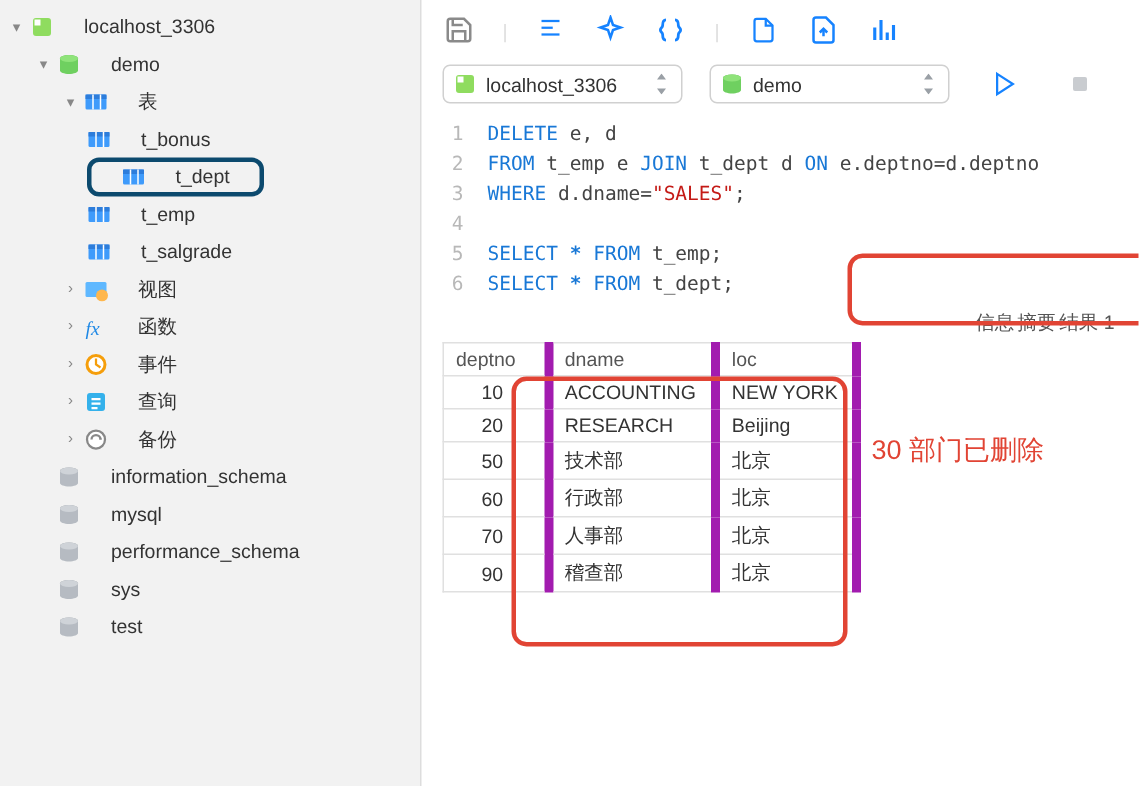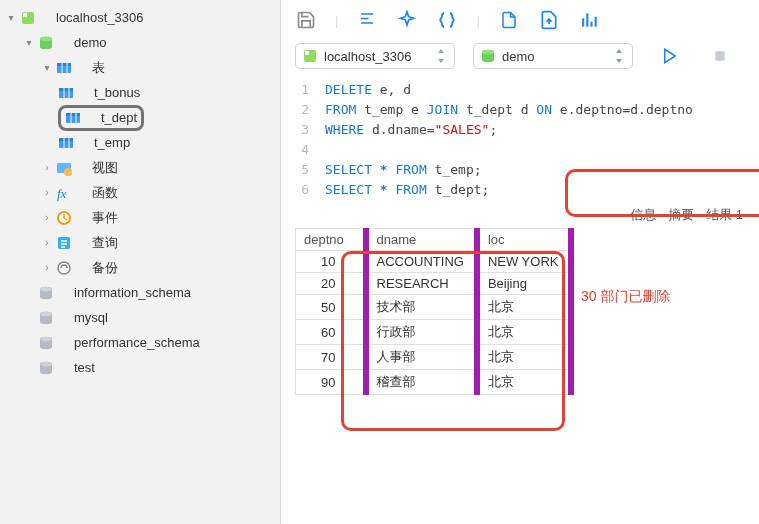--- a/index.html
+++ b/index.html
@@ -9,21 +9,21 @@
 .sidebar { width: 280px; background: #f2f2f2; height: 100%; padding: 5px 0 0 0; }
 .tree { list-style: none; }
 .tree .row { display: flex; align-items: center; padding: 3px 4px 3px 4px; height: 25px; cursor: default; }
 .tree .icon { width: 16px; height: 16px; display: inline-flex; align-items: center; justify-content: center; margin-right: 20px; }
 .tree .chev { width: 14px; text-align: center; color: #888; font-size: 10px; margin-right: 2px; }
 .tree .indent0 { padding-left: 4px; }
 .tree .indent1 { padding-left: 22px; }
 .tree .indent2 { padding-left: 40px; }
 .tree .indent3 { padding-left: 58px; }
 .tree .label { white-space: nowrap; }
-.highlight-box { border: 3px solid #737373; border-radius: 8px; padding: 0 4px; display: inline-flex; align-items: center; height: 26px; }
+.highlight-box { border: 3px solid #0c4a6e; border-radius: 8px; padding: 0 20px; display: inline-flex; align-items: center; height: 26px; }
 
 .main { flex: 1; display: flex; flex-direction: column; border-left: 1px solid #ddd; background: #fff; position: relative; }
 .toolbar { display: flex; align-items: center; gap: 18px; padding: 6px 14px 4px 14px; height: 38px; }
 .tbtn { width: 22px; height: 22px; display: inline-flex; align-items: center; justify-content: center; color: #6a6a6a; }
 .tbtn.blue { color: #1683ff; }
 
 .selectors { display: flex; align-items: center; gap: 18px; padding: 4px 14px 6px 14px; height: 38px; }
 .select { flex: 0 0 auto; display: flex; align-items: center; gap: 6px; border: 1px solid #d0d0d0; border-radius: 5px; padding: 3px 8px 3px 6px; background: #fff; min-width: 160px; height: 26px; }
 .select .caret { margin-left: auto; color: #9aa0a6; }
 .run-btn { color: #1683ff; width: 26px; height: 26px; display: inline-flex; align-items: center; justify-content: center; margin-left: 6px; }
@@ -33,32 +33,32 @@
 .gutter div { height: 20px; }
 .code { flex: 1; white-space: pre; position: relative; padding-left: 4px; }
 .code .line { height: 20px; }
 .kw { color: #1978d6; font-weight: 400; }
 .op { color: #1978d6; font-weight: 600; }
 .str { color: #c41a16; }
 .norm { color: #444; }
 
 .code-highlight { position: absolute; left: 284px; top: 169px; width: 290px; height: 48px; border: 3px solid #e14434; border-radius: 10px; z-index: 5; pointer-events: none; }
 
-.tabs { display: flex; justify-content: flex-end; gap: 12px; padding: 6px 16px 4px 0; font-size: 13px; color: #555; }
+.tabs { display: flex; justify-content: flex-end; gap: 2px; padding: 6px 16px 4px 0; font-size: 13px; color: #555; }
 .tabs span { cursor: default; }
 
 .result { flex: 1; overflow: auto; font-size: 13px; position: relative; }
 .result table { border-collapse: collapse; width: auto; margin-left: 14px; }
 .result th, .result td { border-right: 6px solid #a21caf; border-bottom: 1px solid #e0e0e0; padding: 3px 10px 3px 8px; text-align: left; font-weight: 400; height: 22px; }
 .result th { border-top: 1px solid #e0e0e0; color: #555; }
 .result td.num { text-align: center; padding-right: 10px; }
 .result th:first-child, .result td:first-child { border-left: 1px solid #e0e0e0; }
 
 .table-highlight { position: absolute; border: 3px solid #e14434; border-radius: 10px; pointer-events: none; z-index: 6; }
-.annotation { position: absolute; color: #e14434; font-size: 14px; z-index: 7; }
+.annotation { position: absolute; color: #e14434; font-size: 18px; z-index: 7; }
 
 svg { display: block; }
 </style>
 </head>
 <body>
 
 <div class="sidebar">
   <ul class="tree">
     <li class="row indent0">
       <span class="chev">▾</span>
@@ -123,20 +123,31 @@
           <span class="icon">
             <svg width="16" height="16">
               <rect x="1" y="3" width="14" height="10" rx="1" fill="#3f9bfb"></rect>
               <rect x="1" y="3" width="14" height="3" fill="#2d7ddb"></rect>
               <line x1="6" y1="3" x2="6" y2="13" stroke="#fff" stroke-width="1"></line>
               <line x1="11" y1="3" x2="11" y2="13" stroke="#fff" stroke-width="1"></line>
             </svg>
           </span>
           <span class="label">t_emp</span>
         </div>
+        <div class="row indent3">
+          <span class="icon">
+            <svg width="16" height="16">
+              <rect x="1" y="3" width="14" height="10" rx="1" fill="#3f9bfb"></rect>
+              <rect x="1" y="3" width="14" height="3" fill="#2d7ddb"></rect>
+              <line x1="6" y1="3" x2="6" y2="13" stroke="#fff" stroke-width="1"></line>
+              <line x1="11" y1="3" x2="11" y2="13" stroke="#fff" stroke-width="1"></line>
+            </svg>
+          </span>
+          <span class="label">t_salgrade</span>
+        </div>
       </li>
 
     <li id="tree-groups">
         <div class="row indent2">
           <span class="chev">›</span>
           <span class="icon">
             <svg width="16" height="16">
               <rect x="1" y="3" width="14" height="10" rx="1" fill="#5fb8ff"></rect>
               <circle cx="12" cy="12" r="4" fill="#ffb74d"></circle>
             </svg>
@@ -211,20 +222,31 @@
         <div class="row indent1">
           <span class="chev" style="visibility:hidden">›</span>
           <span class="icon">
             <svg width="16" height="16">
               <ellipse cx="8" cy="4" rx="6" ry="2.3" fill="#9aa0a6"></ellipse>
               <path d="M2 4v8c0 1.3 2.7 2.3 6 2.3s6-1 6-2.3V4" fill="#b6bbc2"></path>
               <ellipse cx="8" cy="4" rx="6" ry="2.3" fill="#cfd3d8"></ellipse>
             </svg>
           </span>
           <span class="label">performance_schema</span>
+        </div>
+        <div class="row indent1">
+          <span class="chev" style="visibility:hidden">›</span>
+          <span class="icon">
+            <svg width="16" height="16">
+              <ellipse cx="8" cy="4" rx="6" ry="2.3" fill="#9aa0a6"></ellipse>
+              <path d="M2 4v8c0 1.3 2.7 2.3 6 2.3s6-1 6-2.3V4" fill="#b6bbc2"></path>
+              <ellipse cx="8" cy="4" rx="6" ry="2.3" fill="#cfd3d8"></ellipse>
+            </svg>
+          </span>
+          <span class="label">sys</span>
         </div>
         <div class="row indent1">
           <span class="chev" style="visibility:hidden">›</span>
           <span class="icon">
             <svg width="16" height="16">
               <ellipse cx="8" cy="4" rx="6" ry="2.3" fill="#9aa0a6"></ellipse>
               <path d="M2 4v8c0 1.3 2.7 2.3 6 2.3s6-1 6-2.3V4" fill="#b6bbc2"></path>
               <ellipse cx="8" cy="4" rx="6" ry="2.3" fill="#cfd3d8"></ellipse>
             </svg>
           </span>

